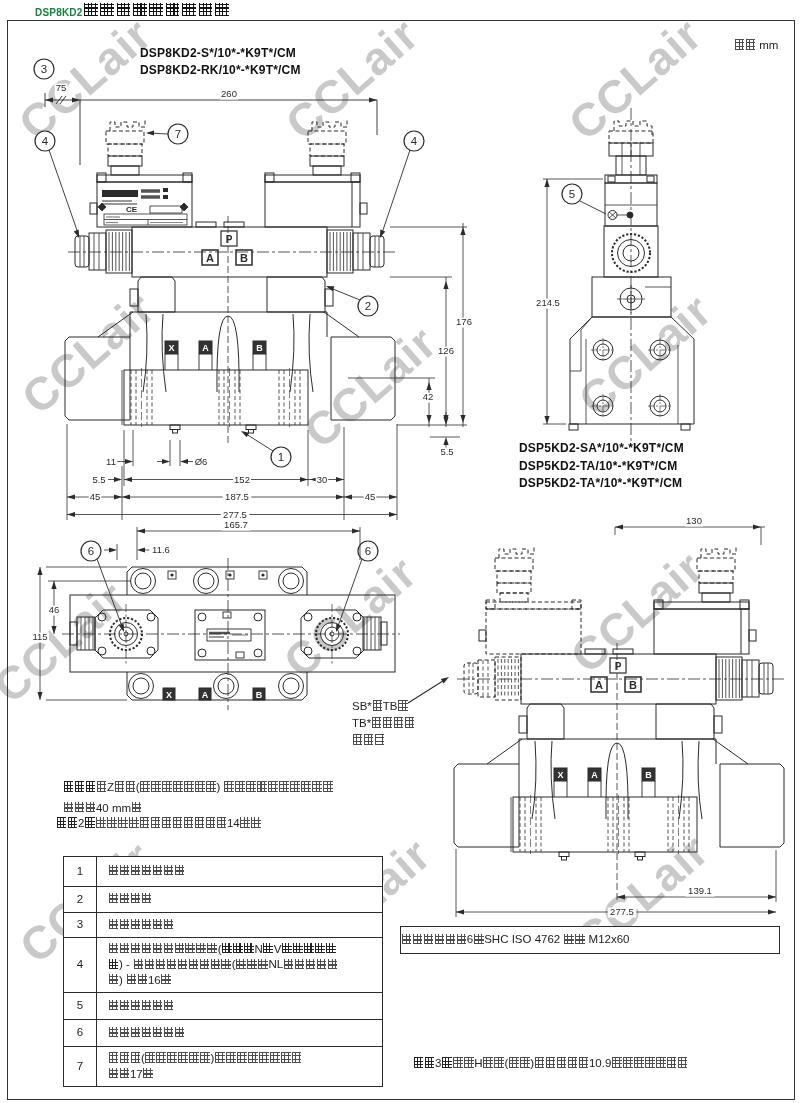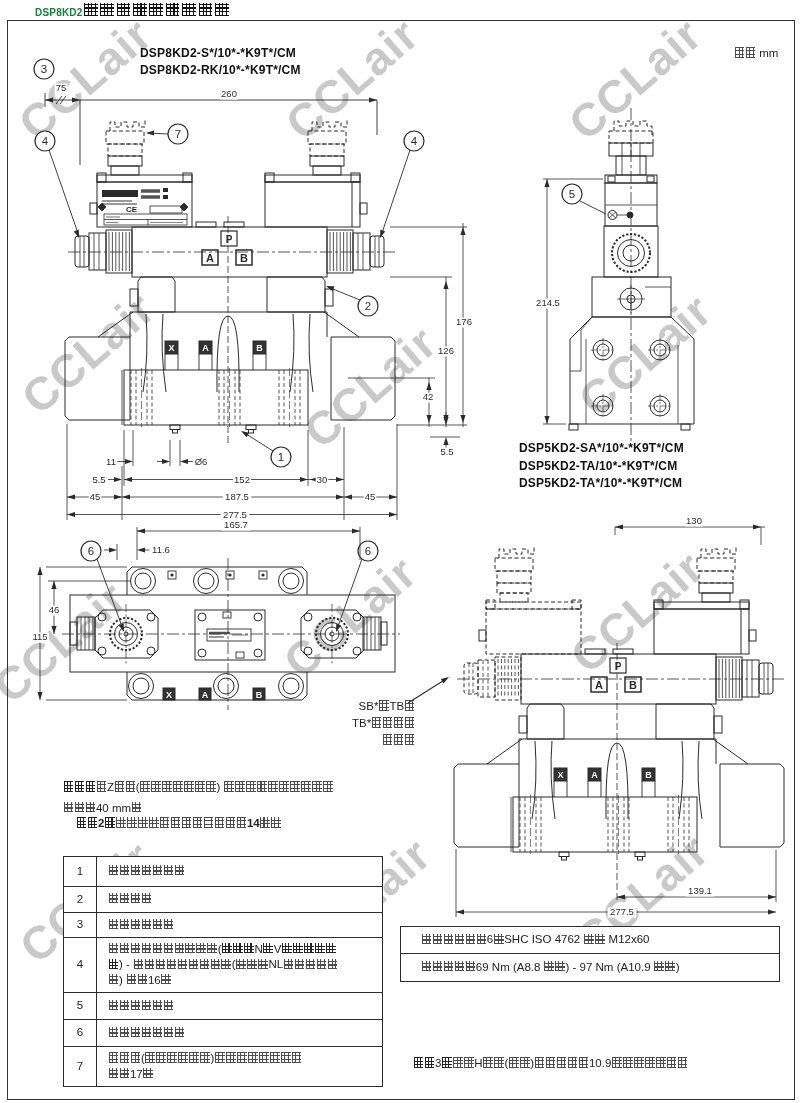--- a/index.html
+++ b/index.html
@@ -5,21 +5,21 @@
 body{background:#fff;font-family:"Liberation Sans",sans-serif}
 #page{position:relative;width:800px;height:1103px;background:#fff;overflow:hidden}
 .wm{position:absolute;width:180px;text-align:center;font-size:46px;font-weight:bold;color:#c9c9c9;transform:rotate(-41deg);letter-spacing:1px;z-index:1}
 svg{position:absolute;left:0;top:0;z-index:2}
 .title{position:absolute;font-size:10px;font-weight:bold;color:#15803d;z-index:3;letter-spacing:0.2px}
 .t11{position:absolute;font-size:11.5px;color:#222;z-index:3;line-height:15px}
 .mdl{position:absolute;font-size:12px;font-weight:bold;color:#111;z-index:3;line-height:17px;letter-spacing:0.2px}
 .tbl,.tbl2{position:absolute;border-collapse:collapse;z-index:3;background:#fff}
 .tbl td,.tbl2 td{border:1.4px solid #2b2b2b;font-size:11.5px;color:#222;padding:2px 6px 2px 11px;vertical-align:middle;line-height:15.5px}
 .tbl td.n{width:33px;text-align:center;padding:2px}
-.tbl2 td{padding-left:20px}
+.tbl2 td{padding-left:0}
 i.c,i.d,i.tc{display:inline-block;width:9.6px;height:10.2px;margin:0 0.7px;vertical-align:-0.5px;
 background:repeating-linear-gradient(0deg,#4d4d4d 0 1px,transparent 1px 3.5px),repeating-linear-gradient(90deg,#4d4d4d 0 1px,transparent 1px 3.5px);background-size:100% 100%}
 i.d{background:repeating-linear-gradient(0deg,#222 0 1.1px,transparent 1.1px 3.2px),repeating-linear-gradient(90deg,#222 0 1.1px,transparent 1.1px 3.2px)}
 i.tc{width:13.6px;height:13.4px;margin:0 1.4px;background:repeating-linear-gradient(0deg,#111 0 1.3px,transparent 1.3px 3.6px),repeating-linear-gradient(90deg,#111 0 1.3px,transparent 1.3px 3.6px)}
 </style></head>
 <body>
 <div id="page">
 
 <div class="wm" style="left:-5px;top:52px">CCLair</div>
 
@@ -683,31 +683,31 @@
 <polygon points="776.0,912.0 768.0,909.4 768.0,914.6" fill="#2b2b2b"></polygon>
 <rect x="607.7" y="907.59" width="28.6" height="9.975" fill="#fff" stroke="none"></rect>
 <text x="622" y="915" font-size="9.5" text-anchor="middle" fill="#2b2b2b">277.5</text>
 
 <line x1="408" y1="703" x2="446" y2="679" stroke="#2b2b2b" stroke-width="1.1"></line>
 <polygon points="449.0,677.0 440.8,679.0 443.6,683.4" fill="#2b2b2b"></polygon>
 </svg>
 
 <div class="title" style="left:35px;top:3px;">DSP8KD2<i class="tc"></i><i class="tc"></i><i class="tc"></i><i class="tc"></i><i class="tc"></i><i class="tc"></i><i class="tc"></i><i class="tc"></i><i class="tc"></i></div>
 
-<div class="t11" style="left:734px;top:46px;text-align:center;"><i class="c"></i><i class="c"></i> mm</div>
+<div class="t11" style="left:734px;top:38px;text-align:center;"><i class="c"></i><i class="c"></i> mm</div>
 
 <div class="mdl" style="left:140px;top:45px;">DSP8KD2-S*/10*-*K9T*/CM<br>DSP8KD2-RK/10*-*K9T*/CM</div>
 
 <div class="mdl" style="left:519px;top:440px;line-height:17.5px;">DSP5KD2-SA*/10*-*K9T*/CM<br>DSP5KD2-TA/10*-*K9T*/CM<br>DSP5KD2-TA*/10*-*K9T*/CM</div>
 
-<div class="t11" style="left:352px;top:698px;line-height:17px;text-align:right;">SB*<i class="c"></i>TB<i class="c"></i><br>TB*<i class="c"></i><i class="c"></i><i class="c"></i><i class="c"></i><br><i class="c"></i><i class="c"></i><i class="c"></i></div>
+<div class="t11" style="left:352px;top:698px;line-height:17px;">SB*<i class="c"></i>TB<i class="c"></i><br>TB*<i class="c"></i><i class="c"></i><i class="c"></i><i class="c"></i><br><i class="c"></i><i class="c"></i><i class="c"></i></div>
 
 <div class="t11" style="left:63px;top:777px;width:330px;line-height:20.5px;"><i class="d"></i><i class="d"></i><i class="d"></i><i class="c"></i>Z<i class="c"></i><i class="c"></i>(<i class="c"></i><i class="c"></i><i class="c"></i><i class="c"></i><i class="c"></i><i class="c"></i><i class="c"></i>) <i class="c"></i><i class="c"></i><i class="c"></i><i class="c"></i><i class="c"></i><i class="c"></i><i class="c"></i><i class="c"></i><i class="c"></i><i class="c"></i><br><i class="c"></i><i class="c"></i><i class="c"></i>40 mm<i class="c"></i></div>
 
-<div class="t11" style="left:76px;top:816px;font-weight:bold;"><i class="d"></i><i class="d"></i>2<i class="d"></i><i class="c"></i><i class="c"></i><i class="c"></i><i class="c"></i><i class="c"></i><i class="c"></i><i class="c"></i><i class="c"></i><i class="c"></i><i class="c"></i><i class="c"></i><i class="c"></i>14<i class="c"></i><i class="c"></i></div>
+<div class="t11" style="left:56px;top:816px;"><i class="d"></i><i class="d"></i>2<i class="d"></i><i class="c"></i><i class="c"></i><i class="c"></i><i class="c"></i><i class="c"></i><i class="c"></i><i class="c"></i><i class="c"></i><i class="c"></i><i class="c"></i><i class="c"></i><i class="c"></i>14<i class="c"></i><i class="c"></i></div>
 
 <table class="tbl" style="left:63px;top:856px;width:320px;">
       <tbody>
         <tr>
           <td class="n" style="height:30px">1</td>
           <td><i class="c"></i><i class="c"></i><i class="c"></i><i class="c"></i><i class="c"></i><i class="c"></i><i class="c"></i></td>
         </tr>
         <tr>
           <td class="n" style="height:26px">2</td>
           <td><i class="c"></i><i class="c"></i><i class="c"></i><i class="c"></i></td>
@@ -733,19 +733,16 @@
           <td><i class="c"></i><i class="c"></i><i class="c"></i>(<i class="c"></i><i class="c"></i><i class="c"></i><i class="c"></i><i class="c"></i><i class="c"></i>)<i class="c"></i><i class="c"></i><i class="c"></i><i class="c"></i><i class="c"></i><i class="c"></i><i class="c"></i><i class="c"></i><br><i class="c"></i><i class="c"></i>17<i class="c"></i></td>
         </tr>
       </tbody>
     </table>
 
 <table class="tbl2" style="left:400px;top:926px;width:380px;">
       <tbody>
         <tr>
           <td style="height:27px"><i class="c"></i><i class="c"></i><i class="c"></i><i class="c"></i><i class="c"></i><i class="c"></i>6<i class="c"></i>SHC ISO 4762 <i class="c"></i><i class="c"></i> M12x60</td>
         </tr>
-        <tr>
-          <td style="height:28px"><i class="c"></i><i class="c"></i><i class="c"></i><i class="c"></i><i class="c"></i>69 Nm (A8.8 <i class="c"></i><i class="c"></i>) - 97 Nm (A10.9 <i class="c"></i><i class="c"></i>)</td>
-        </tr>
       </tbody>
     </table>
 
 <div class="t11" style="left:413px;top:1056px;"><i class="d"></i><i class="d"></i>3<i class="d"></i><i class="c"></i><i class="c"></i>H<i class="c"></i><i class="c"></i>(<i class="c"></i><i class="c"></i>)<i class="c"></i><i class="c"></i><i class="c"></i><i class="c"></i><i class="c"></i>10.9<i class="c"></i><i class="c"></i><i class="c"></i><i class="c"></i><i class="c"></i><i class="c"></i><i class="c"></i></div>
 </div>
 </body></html>

